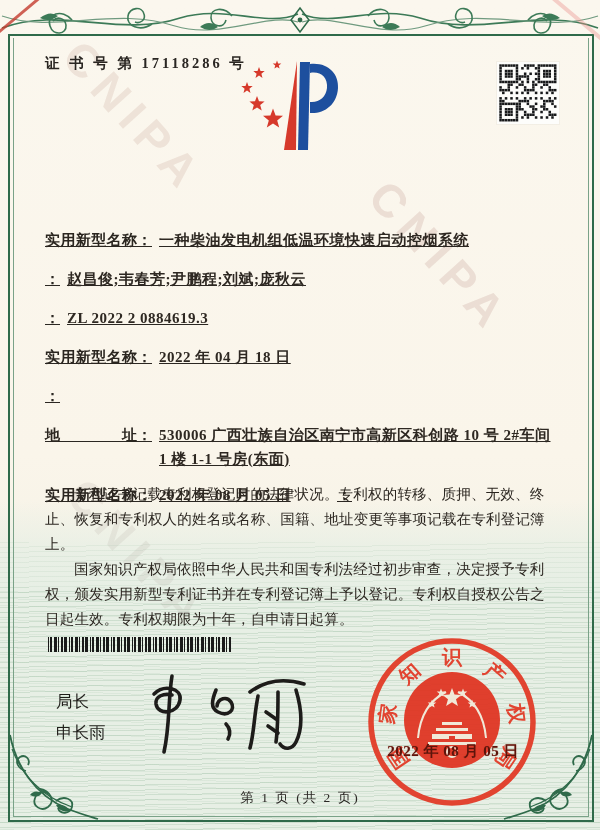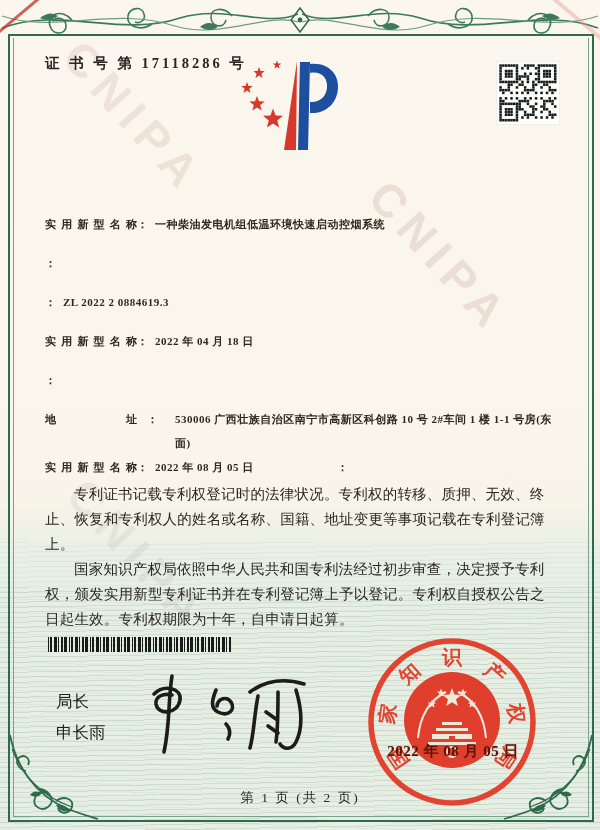--- a/index.html
+++ b/index.html
@@ -38,26 +38,26 @@
   .art-tl{left:-16px;top:12px;width:74px;height:3px;background:#c43b2e;opacity:.8;transform:rotate(-40deg);}
   .art-tr{left:520px;top:18px;width:118px;height:4px;background:rgba(235,145,140,.4);transform:rotate(40deg);}
   
   .cert-no{position:absolute;left:45px;top:54px;z-index:3;font-size:14.5px;font-weight:600;
            letter-spacing:3px;color:#2a2622;}
   .logo{position:absolute;left:240px;top:58px;width:100px;height:95px;z-index:3;}
   .qr-box{position:absolute;left:497px;top:62px;width:62px;height:62px;background:#fdfdfb;z-index:3;
           box-shadow:0 0 0 1px rgba(0,0,0,0.03);}
   .title{position:absolute;left:0;right:0;top:146px;z-index:3;text-align:center;
          font-size:31px;font-weight:bold;letter-spacing:9px;color:#211d18;}
-  .fields{position:absolute;left:45px;top:212px;width:516px;z-index:3;font-size:11px;}
+  .fields{position:absolute;left:45px;top:228px;width:516px;z-index:3;font-size:15px;text-decoration:underline;}
   .row{display:flex;align-items:flex-start;margin-bottom:15px;line-height:24px;}
   .flabel{flex:none;width:92px;font-weight:700;text-align:justify;text-align-last:justify;color:#2b2620;}
   .colon{flex:none;font-weight:700;margin-right:7px;}
   .fvalue{flex:1;font-weight:600;letter-spacing:.5px;color:#2e2822;}
-  .row-addr{margin-bottom:0;gap:10px;}
+  .row-addr{margin-bottom:12px;}
   .row-addr .fvalue{max-width:400px;}
   .row-grant{display:flex;margin-bottom:0;line-height:24px;}
   .pair{display:flex;}
   .pair1{flex:none;width:292px;}
   .paras{position:absolute;left:45px;top:482px;width:514px;z-index:3;font-size:14.5px;
          line-height:25px;color:#2b2620;letter-spacing:.2px;}
   .paras p{margin:0;text-indent:2em;}
   .barcode{position:absolute;left:48px;top:637px;width:190px;height:15px;z-index:3;display:flex;align-items:stretch;}
   .barcode i{display:block;background:#1a1a1a;}
   .officer{position:absolute;left:56px;top:686px;z-index:3;
@@ -372,20 +372,21 @@
 
 
   <div class="fields">
     <div class="row">
       <span class="flabel">实用新型名称</span>
         <span class="colon">：</span>
       <span class="fvalue">一种柴油发电机组低温环境快速启动控烟系统</span>
     </div>
     <div class="row">
         <span class="colon">：</span>
+      <span class="fvalue">赵昌俊;韦春芳;尹鹏程;刘斌;庞秋云</span>
     </div>
     <div class="row">
         <span class="colon">：</span>
       <span class="fvalue">ZL 2022 2 0884619.3</span>
     </div>
     <div class="row">
       <span class="flabel">实用新型名称</span>
         <span class="colon">：</span>
       <span class="fvalue">2022 年 04 月 18 日</span>
     </div>

